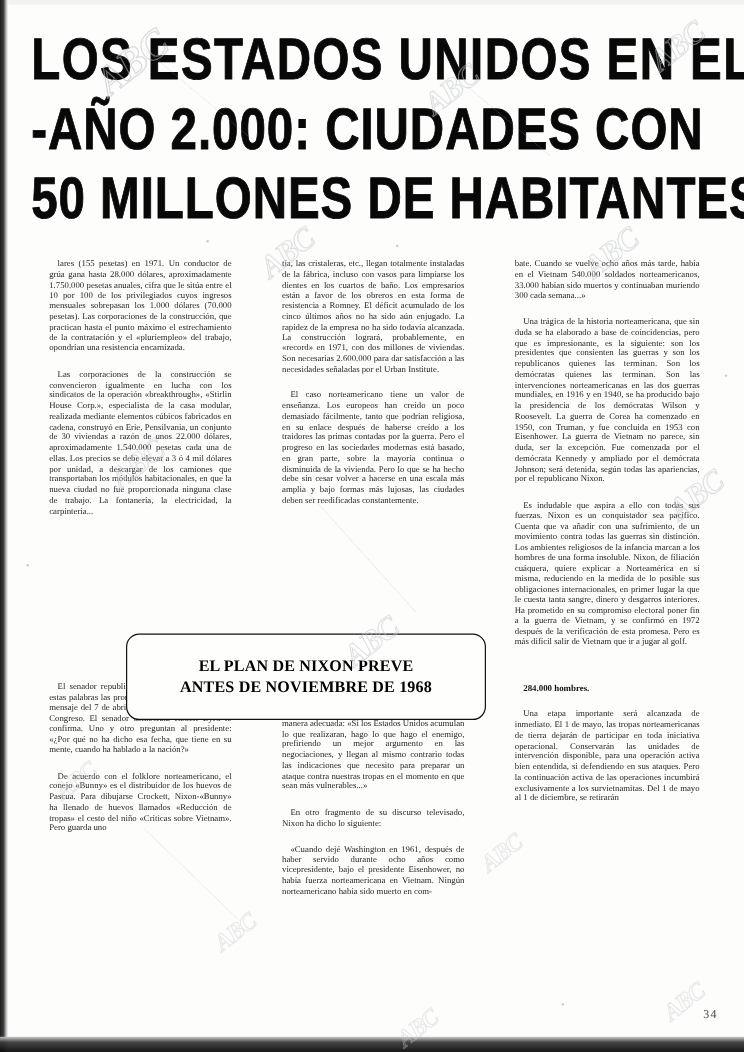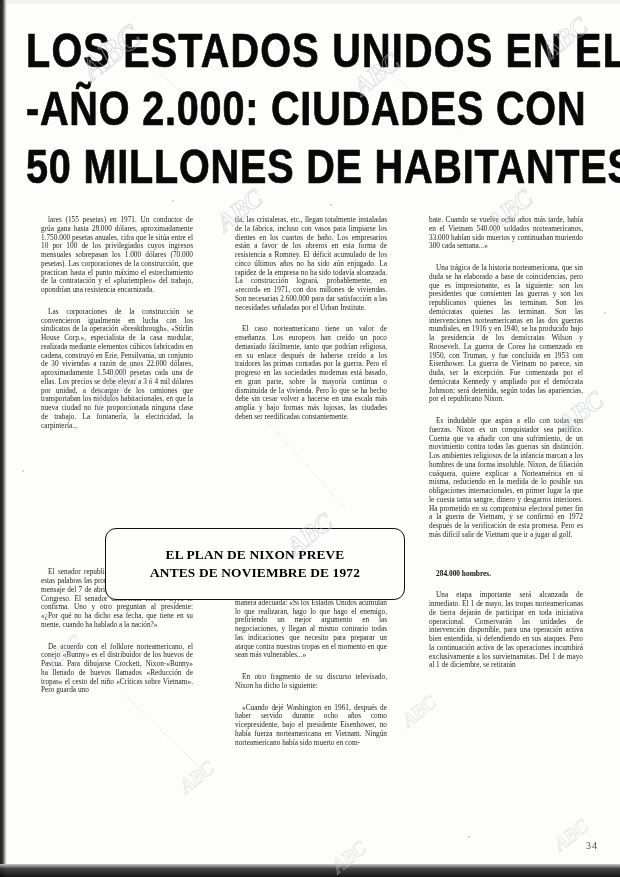--- a/index.html
+++ b/index.html
@@ -236,21 +236,21 @@
       <p>Es indudable que aspira a ello con todas sus fuerzas. Nixon es un conquistador sea pacífico. Cuenta que va añadir con una sufrimiento, de un movimiento contra todas las guerras sin distinción. Los ambientes religiosos de la infancia marcan a los hombres de una forma insoluble. Nixon, de filiación cuáquera, quiere explicar a Norteamérica en sí misma, reduciendo en la medida de lo posible sus obligaciones internacionales, en primer lugar la que le cuesta tanta sangre, dinero y desgarros interiores. Ha prometido en su compromiso electoral poner fin a la guerra de Vietnam, y se confirmó en 1972 después de la verificación de esta promesa. Pero es más difícil salir de Vietnam que ir a jugar al golf.</p>
       <div class="spacer-sm"></div>
       <p class="subhead">284.000 hombres.</p>
       <p>Una etapa importante será alcanzada de inmediato. El 1 de mayo, las tropas norteamericanas de tierra dejarán de participar en toda iniciativa operacional. Conservarán las unidades de intervención disponible, para una operación activa bien entendida, si defendiendo en sus ataques. Pero la continuación activa de las operaciones incumbirá exclusivamente a los survietnamitas. Del 1 de mayo al 1 de diciembre, se retirarán</p>
     </div>
   </div>
 
   <div class="newsbox">
     <div class="newsbox-inner">
       <span>EL PLAN DE NIXON PREVE</span>
-      <span>ANTES DE NOVIEMBRE DE 1972</span>
+      <span>ANTES DE NOVIEMBRE DE 1968</span>
     </div>
   </div>
 
   <div class="page-number">34</div>
 
   <div class="wm-layer">
     <div class="wm" style="left:78px;  top:34px;">ABC</div>
     <div class="wm small" style="left:352px; top:60px;">ABC</div>
     <div class="wm small" style="left:540px; top:24px;">ABC</div>
     <div class="wm small" style="left:215px; top:196px;">ABC</div>

